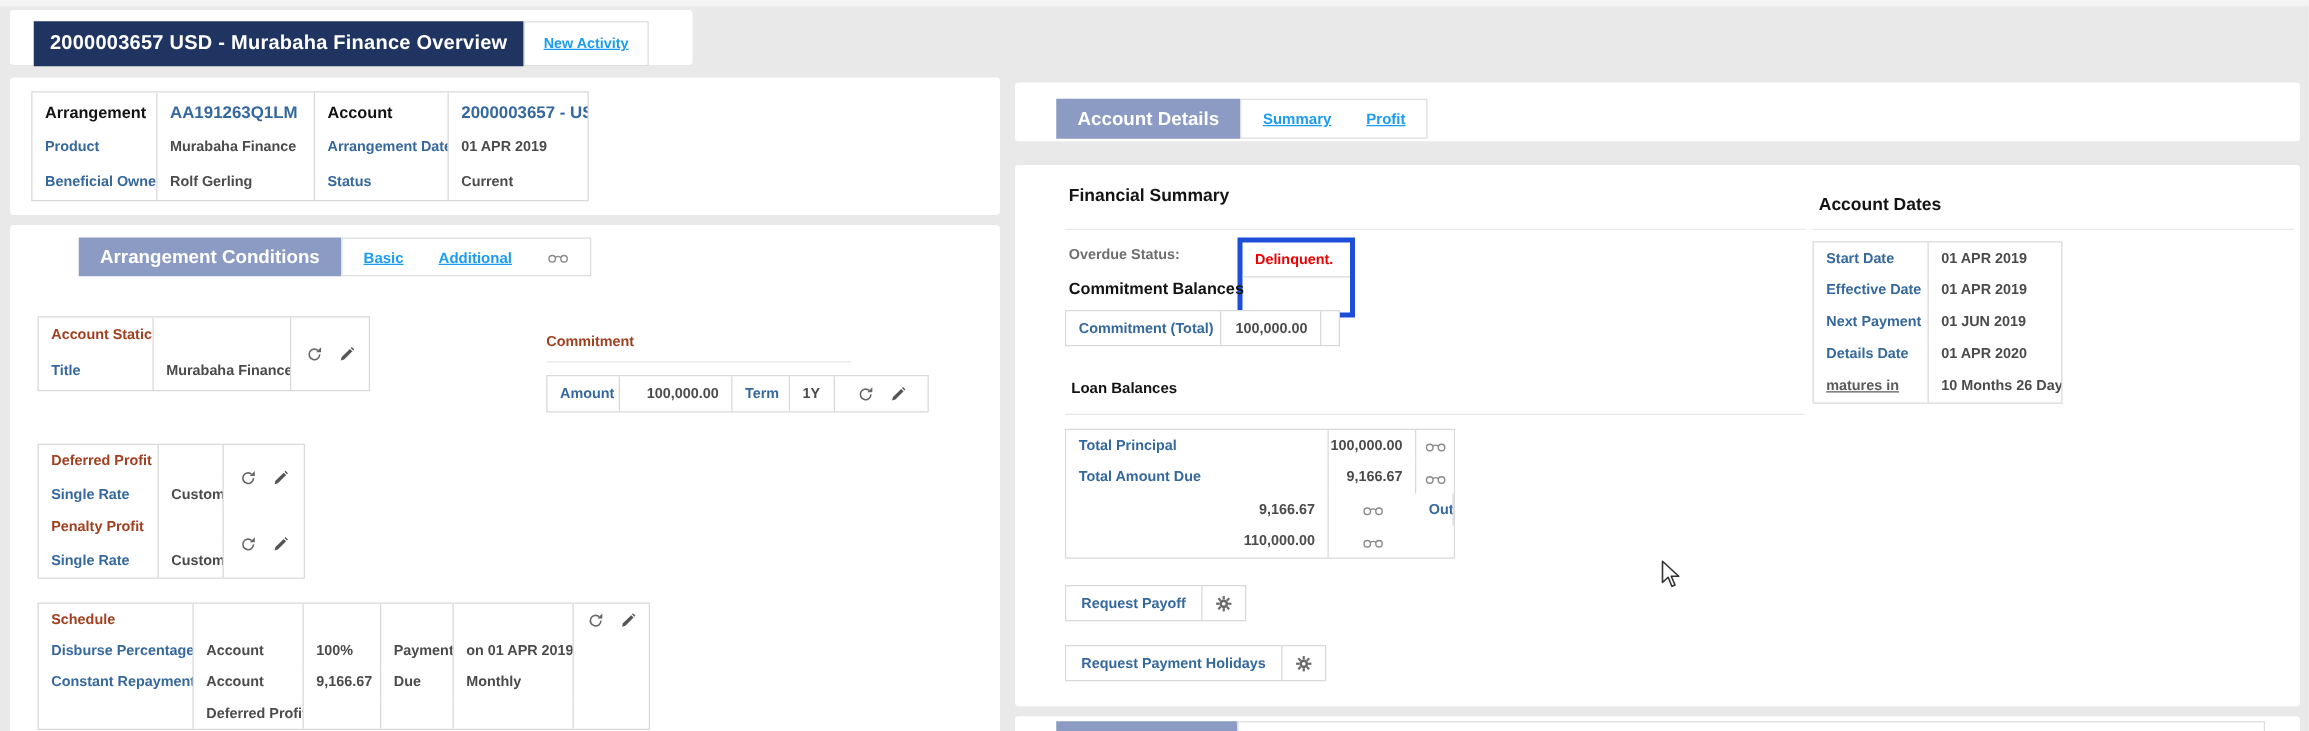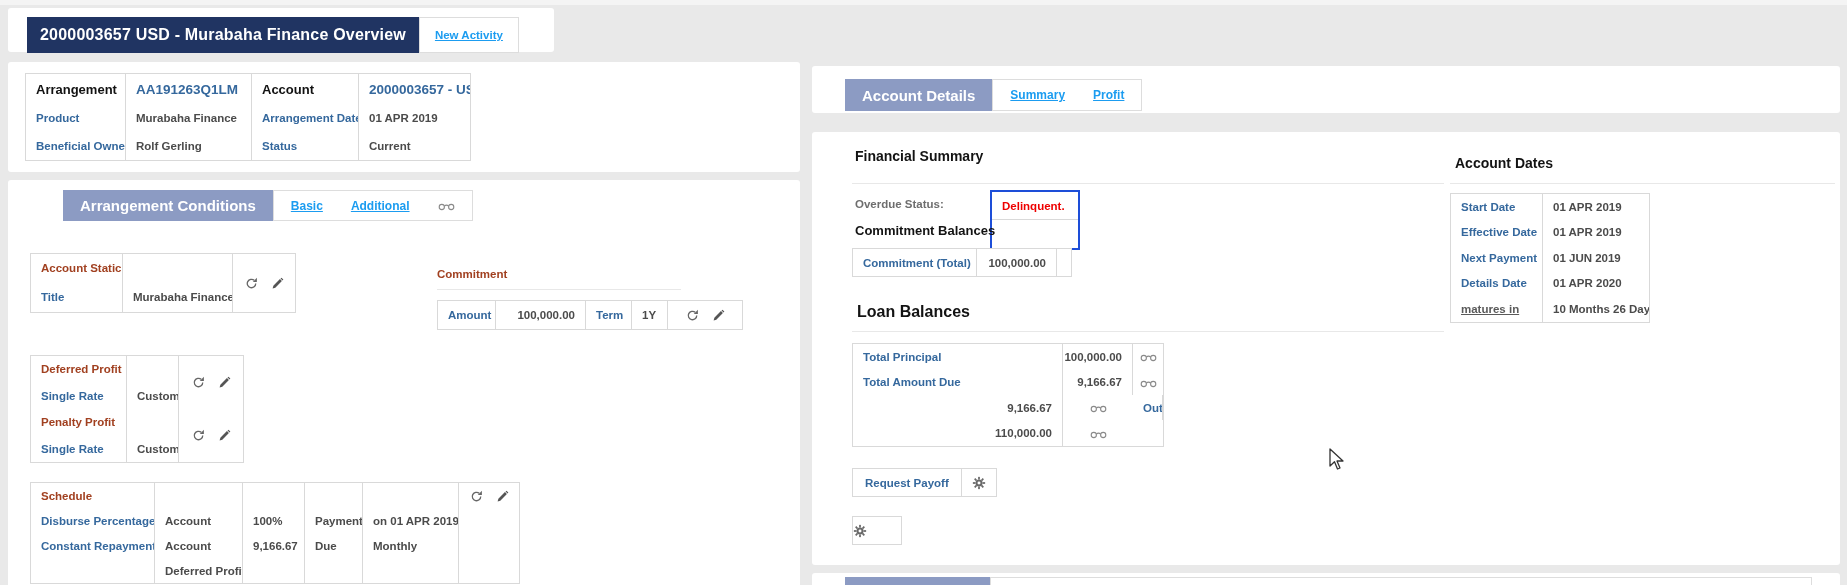--- a/index.html
+++ b/index.html
@@ -50,26 +50,26 @@
   #commit-div{left:429px;top:109px;width:244px;}
   #tbl-commit{left:429px;top:120px;grid-template-columns:58px 90px 46px 36px 74px;grid-template-rows:28px;}
   #tbl-profit{left:22px;top:175px;grid-template-columns:96px 52px 64px;grid-template-rows:26px 27px 26px 27px;}
   #tbl-sched{left:22px;top:302px;grid-template-columns:124px 88px 62px 58px 96px 60px;grid-template-rows:25px 25px 25px 25px;}
 
   .h-black{position:absolute;color:#131313;font-weight:700;white-space:nowrap;}
   #fs-title{left:43px;top:16px;font-size:14px;}
   #div-fs{left:40px;top:51px;width:592px;}
   #overdue-label{position:absolute;left:43px;top:66px;font-size:11.5px;font-weight:700;color:#6e6e6e;}
   #delinq-box{position:absolute;left:178px;top:58px;width:86px;display:grid;grid-template-rows:28px 28px;
-    border:2px solid #1d4ed8;background:#fff;}
+    border:4px solid #1d4ed8;background:#fff;}
   .delinq-cell{display:flex;align-items:center;padding:0 10px;color:#ee0000;font-weight:700;font-size:11.5px;
     border-bottom:1px solid #d9d9d9;white-space:nowrap;}
   #cb-title{left:43px;top:91px;font-size:13px;}
   #tbl-ctotal{left:40px;top:116px;grid-template-columns:124px 80px 14px;grid-template-rows:27px;}
-  #lb-title{left:45px;top:171px;font-size:16px;}
+  #lb-title{left:45px;top:171px;font-size:12px;}
   #div-lb{left:40px;top:199px;width:592px;}
   #tbl-loan{left:40px;top:211px;grid-template-columns:210px 70px 30px;grid-template-rows:25px 26px 25px 26px;}
   .btn-box{position:absolute;display:inline-grid;grid-template-columns:auto 34px;grid-template-rows:27px;
     border:1px solid #d9d9d9;background:#fff;cursor:pointer;}
   #btn-payoff{left:40px;top:336px;}
   #btn-holiday{left:40px;top:384px;}
   .btn-label{display:flex;align-items:center;padding:0 12px;font-size:11.5px;font-weight:700;color:#35689d;
     border-right:1px solid #d9d9d9;white-space:nowrap;}
   .btn-gear{display:flex;align-items:center;justify-content:center;}
   #ad-title{left:643px;top:23px;font-size:14px;}
@@ -347,20 +347,21 @@
               <rect x="7" y="1" width="2" height="3" transform="rotate(45 8 8)"></rect>
               <rect x="7" y="1" width="2" height="3" transform="rotate(135 8 8)"></rect>
               <rect x="7" y="1" width="2" height="3" transform="rotate(225 8 8)"></rect>
               <rect x="7" y="1" width="2" height="3" transform="rotate(315 8 8)"></rect>
             </g>
             <circle cx="8" cy="8" r="1.7" fill="#fff"></circle>
           </svg>
         </div>
     </div>
     <div class="btn-box" id="btn-holiday">
+      <div class="btn-label">Request Payment Holidays</div>
       <div class="btn-gear">
           <svg width="14" height="14" viewBox="0 0 16 16">
             <g fill="#696969">
               <circle cx="8" cy="8" r="4"></circle>
               <rect x="7" y="1" width="2" height="3"></rect>
               <rect x="7" y="12" width="2" height="3"></rect>
               <rect x="1" y="7" width="3" height="2"></rect>
               <rect x="12" y="7" width="3" height="2"></rect>
               <rect x="7" y="1" width="2" height="3" transform="rotate(45 8 8)"></rect>
               <rect x="7" y="1" width="2" height="3" transform="rotate(135 8 8)"></rect>

